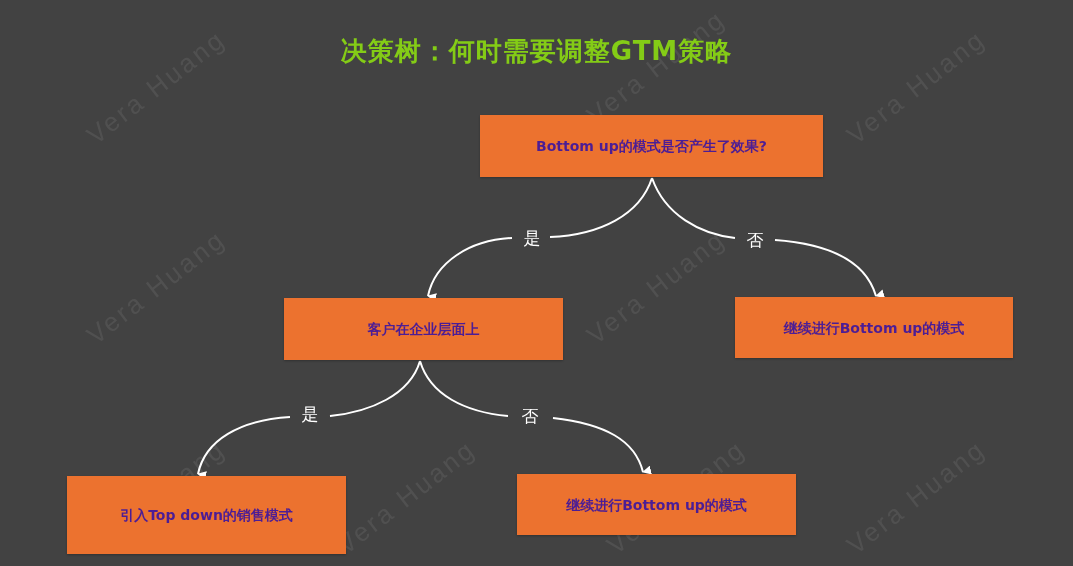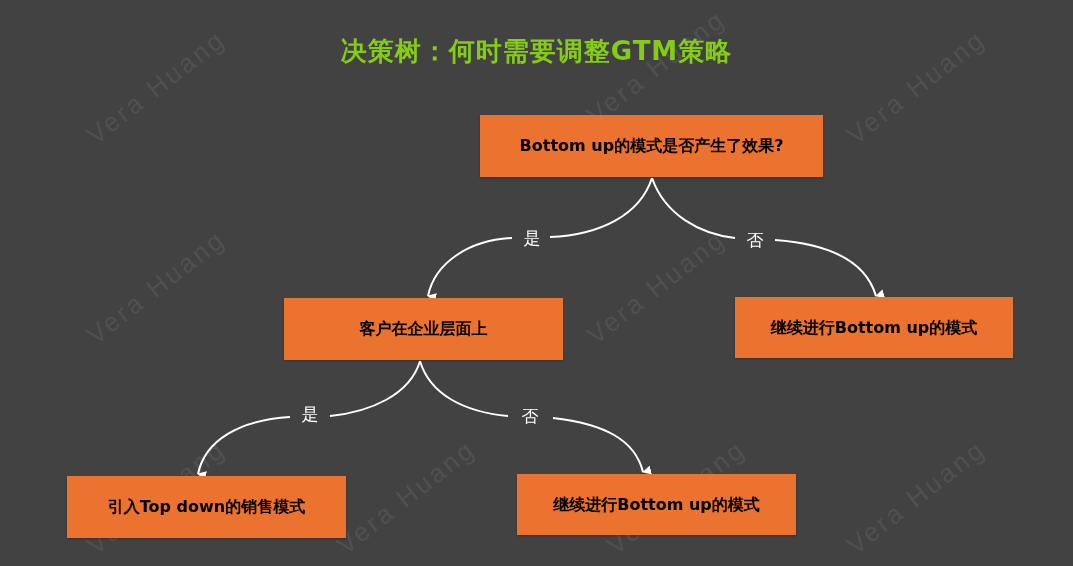--- a/index.html
+++ b/index.html
@@ -22,23 +22,23 @@
     font-family: "Liberation Sans", sans-serif;
   }
   .title {
     position: absolute; left: 0; top: 34px; width: 1073px;
     text-align: center; color: #84cc16;
     font-size: 26px; font-weight: bold; letter-spacing: 1px;
   }
   .node {
     position: absolute;
     background: #EC722F;
-    color: #000000;
+    color: #4c1d95;
     font-weight: bold;
-    font-size: 16px;
+    font-size: 14px;
     display: flex; align-items: center; justify-content: center;
     text-align: center; line-height: 26px;
     box-shadow: 0 1px 2px rgba(0,0,0,0.25);
   }
   .edge-label {
     position: absolute; color: #ffffff; font-size: 17px;
     transform: translate(-50%, -50%);
   }
   svg.edges { position: absolute; left: 0; top: 0; }
 </style>
@@ -89,20 +89,20 @@
   </div>
 
   <div class="node" style="left:284px; top:298px; width:279px; height:62px; ">
     <span>客户在企业层面上</span>
   </div>
 
   <div class="node" style="left:735px; top:297px; width:278px; height:61px;">
     <span>继续进行Bottom up的模式</span>
   </div>
 
-  <div class="node" style="left:67px; top:476px; width:279px; height:62px;">
+  <div class="node" style="left:67px; top:476px; width:279px; height:78px;">
     <span>引入Top down的销售模式</span>
   </div>
 
   <div class="node" style="left:517px; top:474px; width:279px; height:61px;">
     <span>继续进行Bottom up的模式</span>
   </div>
 </div>
 
 </body></html>

